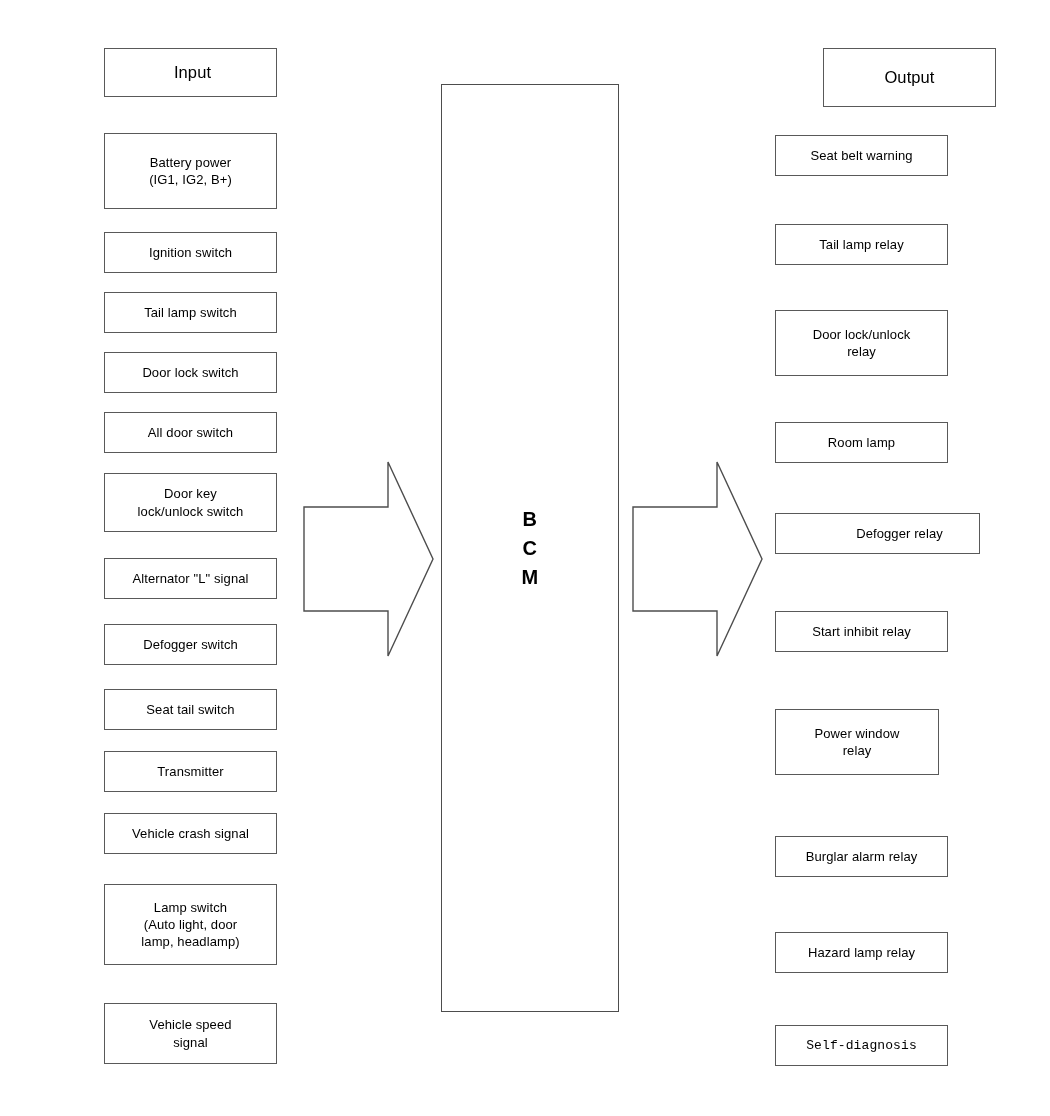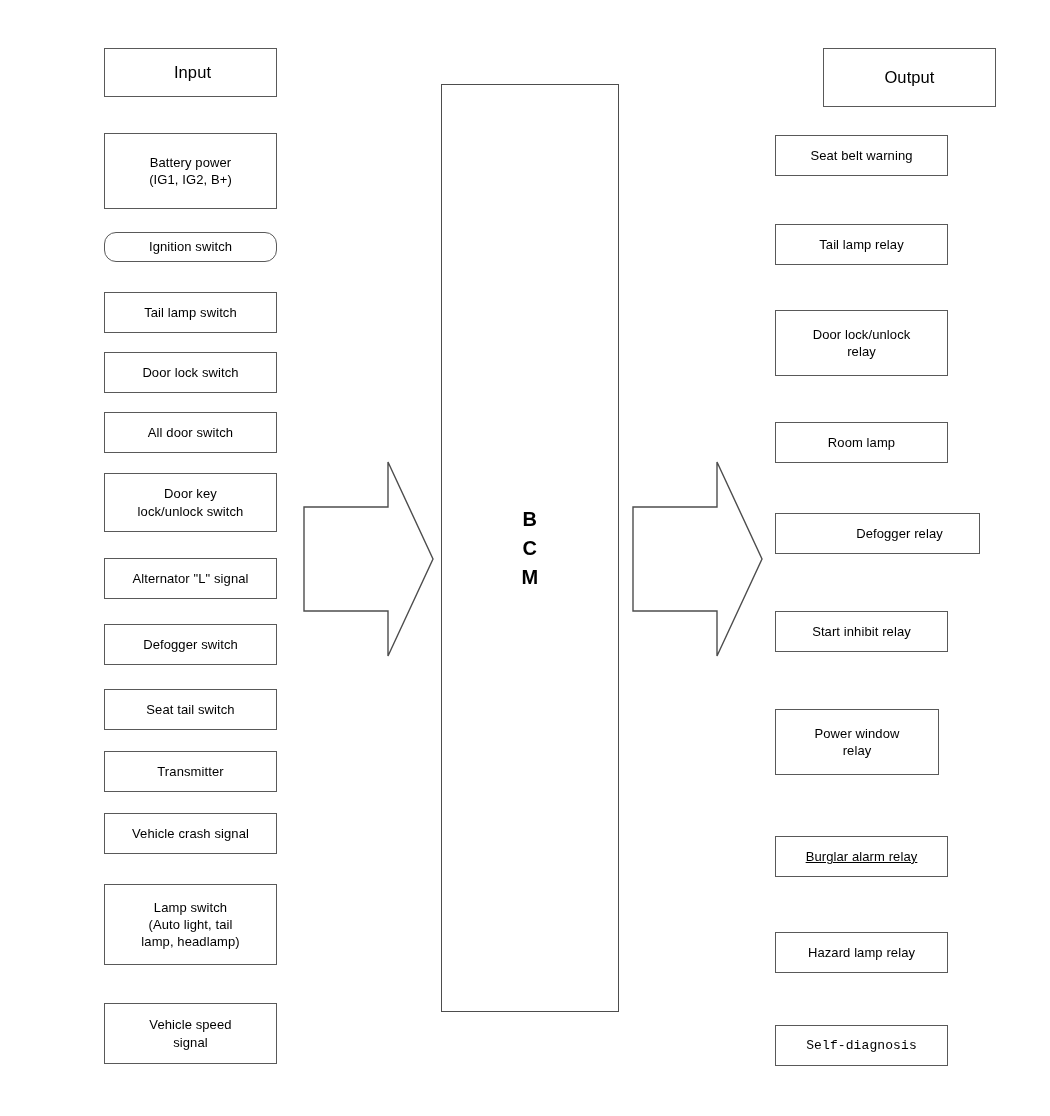--- a/index.html
+++ b/index.html
@@ -67,33 +67,33 @@
 </head>
 <body>
 
 <div id="canvas">
 
   <div class="node header-node" style="left: 104px; top: 48px; width: 173px; height: 49px; padding-left: 8px;">Input</div>
 
   <div id="input-items">
       <div class="node" style="left: 104px; top: 133px; width: 173px; height: 76px;">Battery power
 (IG1, IG2, B+)</div>
-      <div class="node" style="left: 104px; top: 232px; width: 173px; height: 30px; border-radius: 12px;">Ignition switch</div>
+      <div class="node" style="left: 104px; top: 232px; width: 173px; height: 41px;">Ignition switch</div>
       <div class="node" style="left: 104px; top: 292px; width: 173px; height: 41px;">Tail lamp switch</div>
       <div class="node" style="left: 104px; top: 352px; width: 173px; height: 41px;">Door lock switch</div>
       <div class="node" style="left: 104px; top: 412px; width: 173px; height: 41px;">All door switch</div>
       <div class="node" style="left: 104px; top: 473px; width: 173px; height: 59px;">Door key
 lock/unlock switch</div>
       <div class="node" style="left: 104px; top: 558px; width: 173px; height: 41px;">Alternator "L" signal</div>
       <div class="node" style="left: 104px; top: 624px; width: 173px; height: 41px;">Defogger switch</div>
       <div class="node" style="left: 104px; top: 689px; width: 173px; height: 41px;">Seat tail switch</div>
       <div class="node" style="left: 104px; top: 751px; width: 173px; height: 41px;">Transmitter</div>
       <div class="node" style="left: 104px; top: 813px; width: 173px; height: 41px;">Vehicle crash signal</div>
       <div class="node" style="left: 104px; top: 884px; width: 173px; height: 81px;">Lamp switch
-(Auto light, tail
+(Auto light, door
 lamp, headlamp)</div>
       <div class="node" style="left: 104px; top: 1003px; width: 173px; height: 61px;">Vehicle speed
 signal</div>
     </div>
 
   <div class="arrow-wrap" id="arrow-input" style="left: 303px; top: 461px; width: 131px; height: 196px;">
     <svg width="131" height="196" viewBox="0 0 131 196" aria-hidden="true">
       <polygon points="1,46 85,46 85,1 130,98 85,195 85,150 1,150" fill="#ffffff" stroke="#4d4d4d" stroke-width="1.4" stroke-linejoin="miter"></polygon>
     </svg>
   </div>
@@ -115,18 +115,18 @@
   <div id="output-items">
       <div class="node" style="left: 775px; top: 135px; width: 173px; height: 41px;">Seat belt warning</div>
       <div class="node" style="left: 775px; top: 224px; width: 173px; height: 41px;">Tail lamp relay</div>
       <div class="node" style="left: 775px; top: 310px; width: 173px; height: 66px;">Door lock/unlock
 relay</div>
       <div class="node" style="left: 775px; top: 422px; width: 173px; height: 41px;">Room lamp</div>
       <div class="node" style="left: 775px; top: 513px; width: 205px; height: 41px; padding-left: 48px;">Defogger relay</div>
       <div class="node" style="left: 775px; top: 611px; width: 173px; height: 41px;">Start inhibit relay</div>
       <div class="node" style="left: 775px; top: 709px; width: 164px; height: 66px;">Power window
 relay</div>
-      <div class="node" style="left: 775px; top: 836px; width: 173px; height: 41px; text-decoration: underline;">Burglar alarm relay</div>
+      <div class="node" style="left: 775px; top: 836px; width: 173px; height: 41px;">Burglar alarm relay</div>
       <div class="node" style="left: 775px; top: 932px; width: 173px; height: 41px;">Hazard lamp relay</div>
       <div class="node" style="left: 775px; top: 1025px; width: 173px; height: 41px; font-family: Liberation Mono, monospace;">Self-diagnosis</div>
     </div>
 
 </div>
 
 </body></html>

